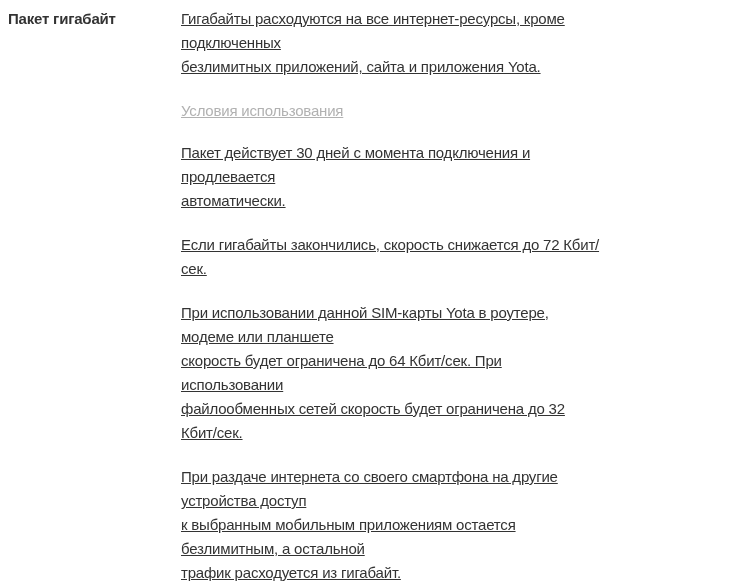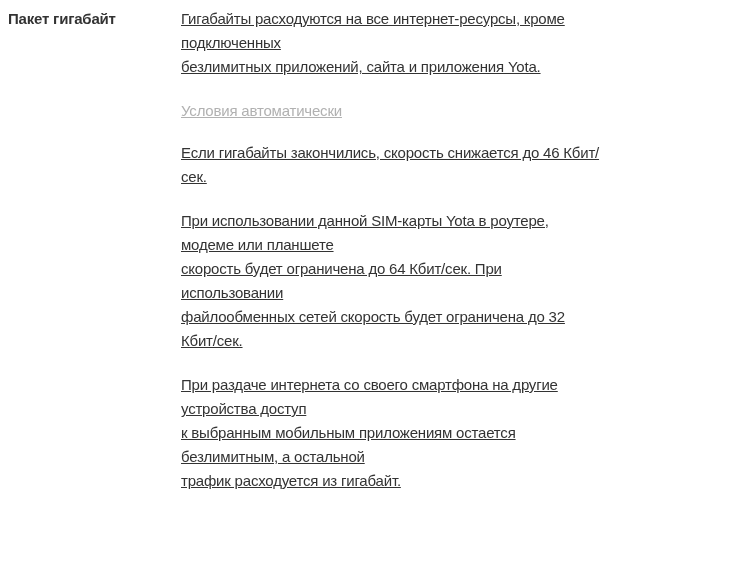--- a/index.html
+++ b/index.html
@@ -51,22 +51,24 @@
 </head>
 <body>
 
 <div class="row">
   <div class="label-col">
     <h3>Пакет гигабайт</h3>
   </div>
   <div class="content-col">
     <p>Гигабайты расходуются на все интернет-ресурсы, кроме подключенных
 безлимитных приложений, сайта и приложения Yota.</p>
-    <p class="muted">Условия автоматически</p>
-    <p>Если гигабайты закончились, скорость снижается до 46 Кбит/сек.</p>
+    <p class="muted">Условия использования</p>
+    <p>Пакет действует 30 дней с момента подключения и продлевается
+автоматически.</p>
+    <p>Если гигабайты закончились, скорость снижается до 72 Кбит/сек.</p>
     <p>При использовании данной SIM-карты Yota в роутере, модеме или планшете
 скорость будет ограничена до 64 Кбит/сек. При использовании
 файлообменных сетей скорость будет ограничена до 32 Кбит/сек.</p>
     <p>При раздаче интернета со своего смартфона на другие устройства доступ
 к выбранным мобильным приложениям остается безлимитным, а остальной
 трафик расходуется из гигабайт.</p>
   </div>
 </div>
 
 </body></html>

